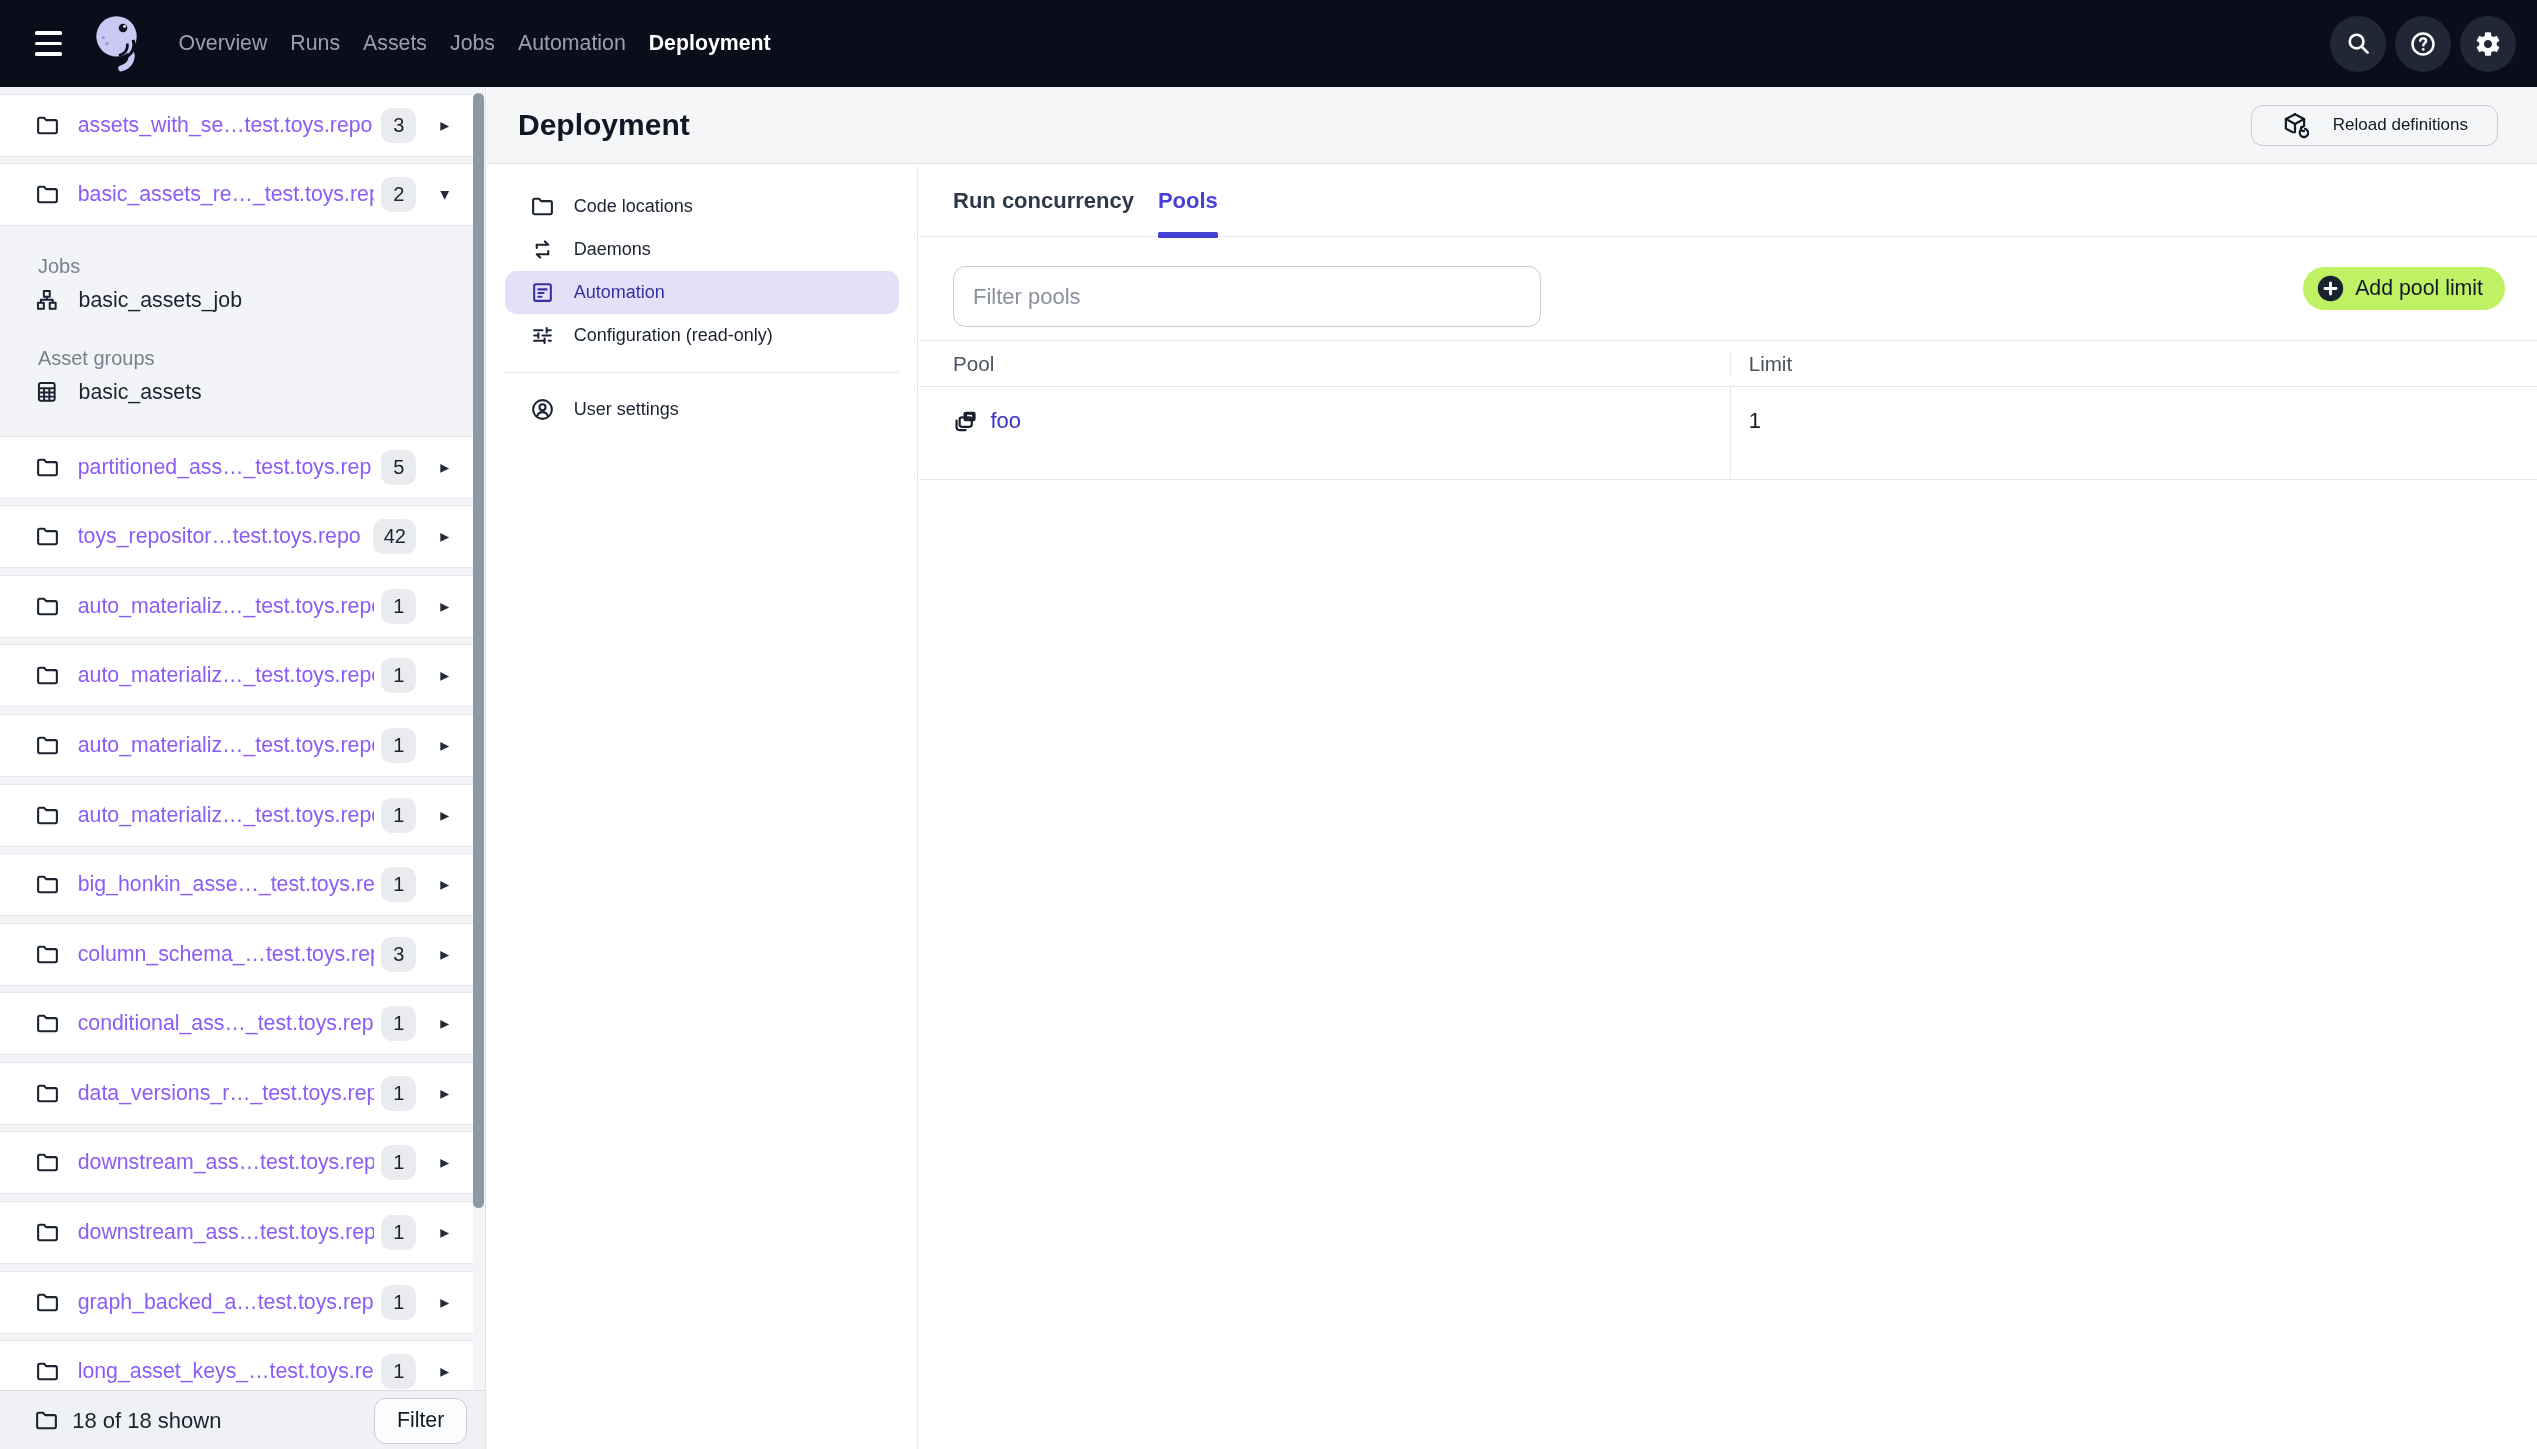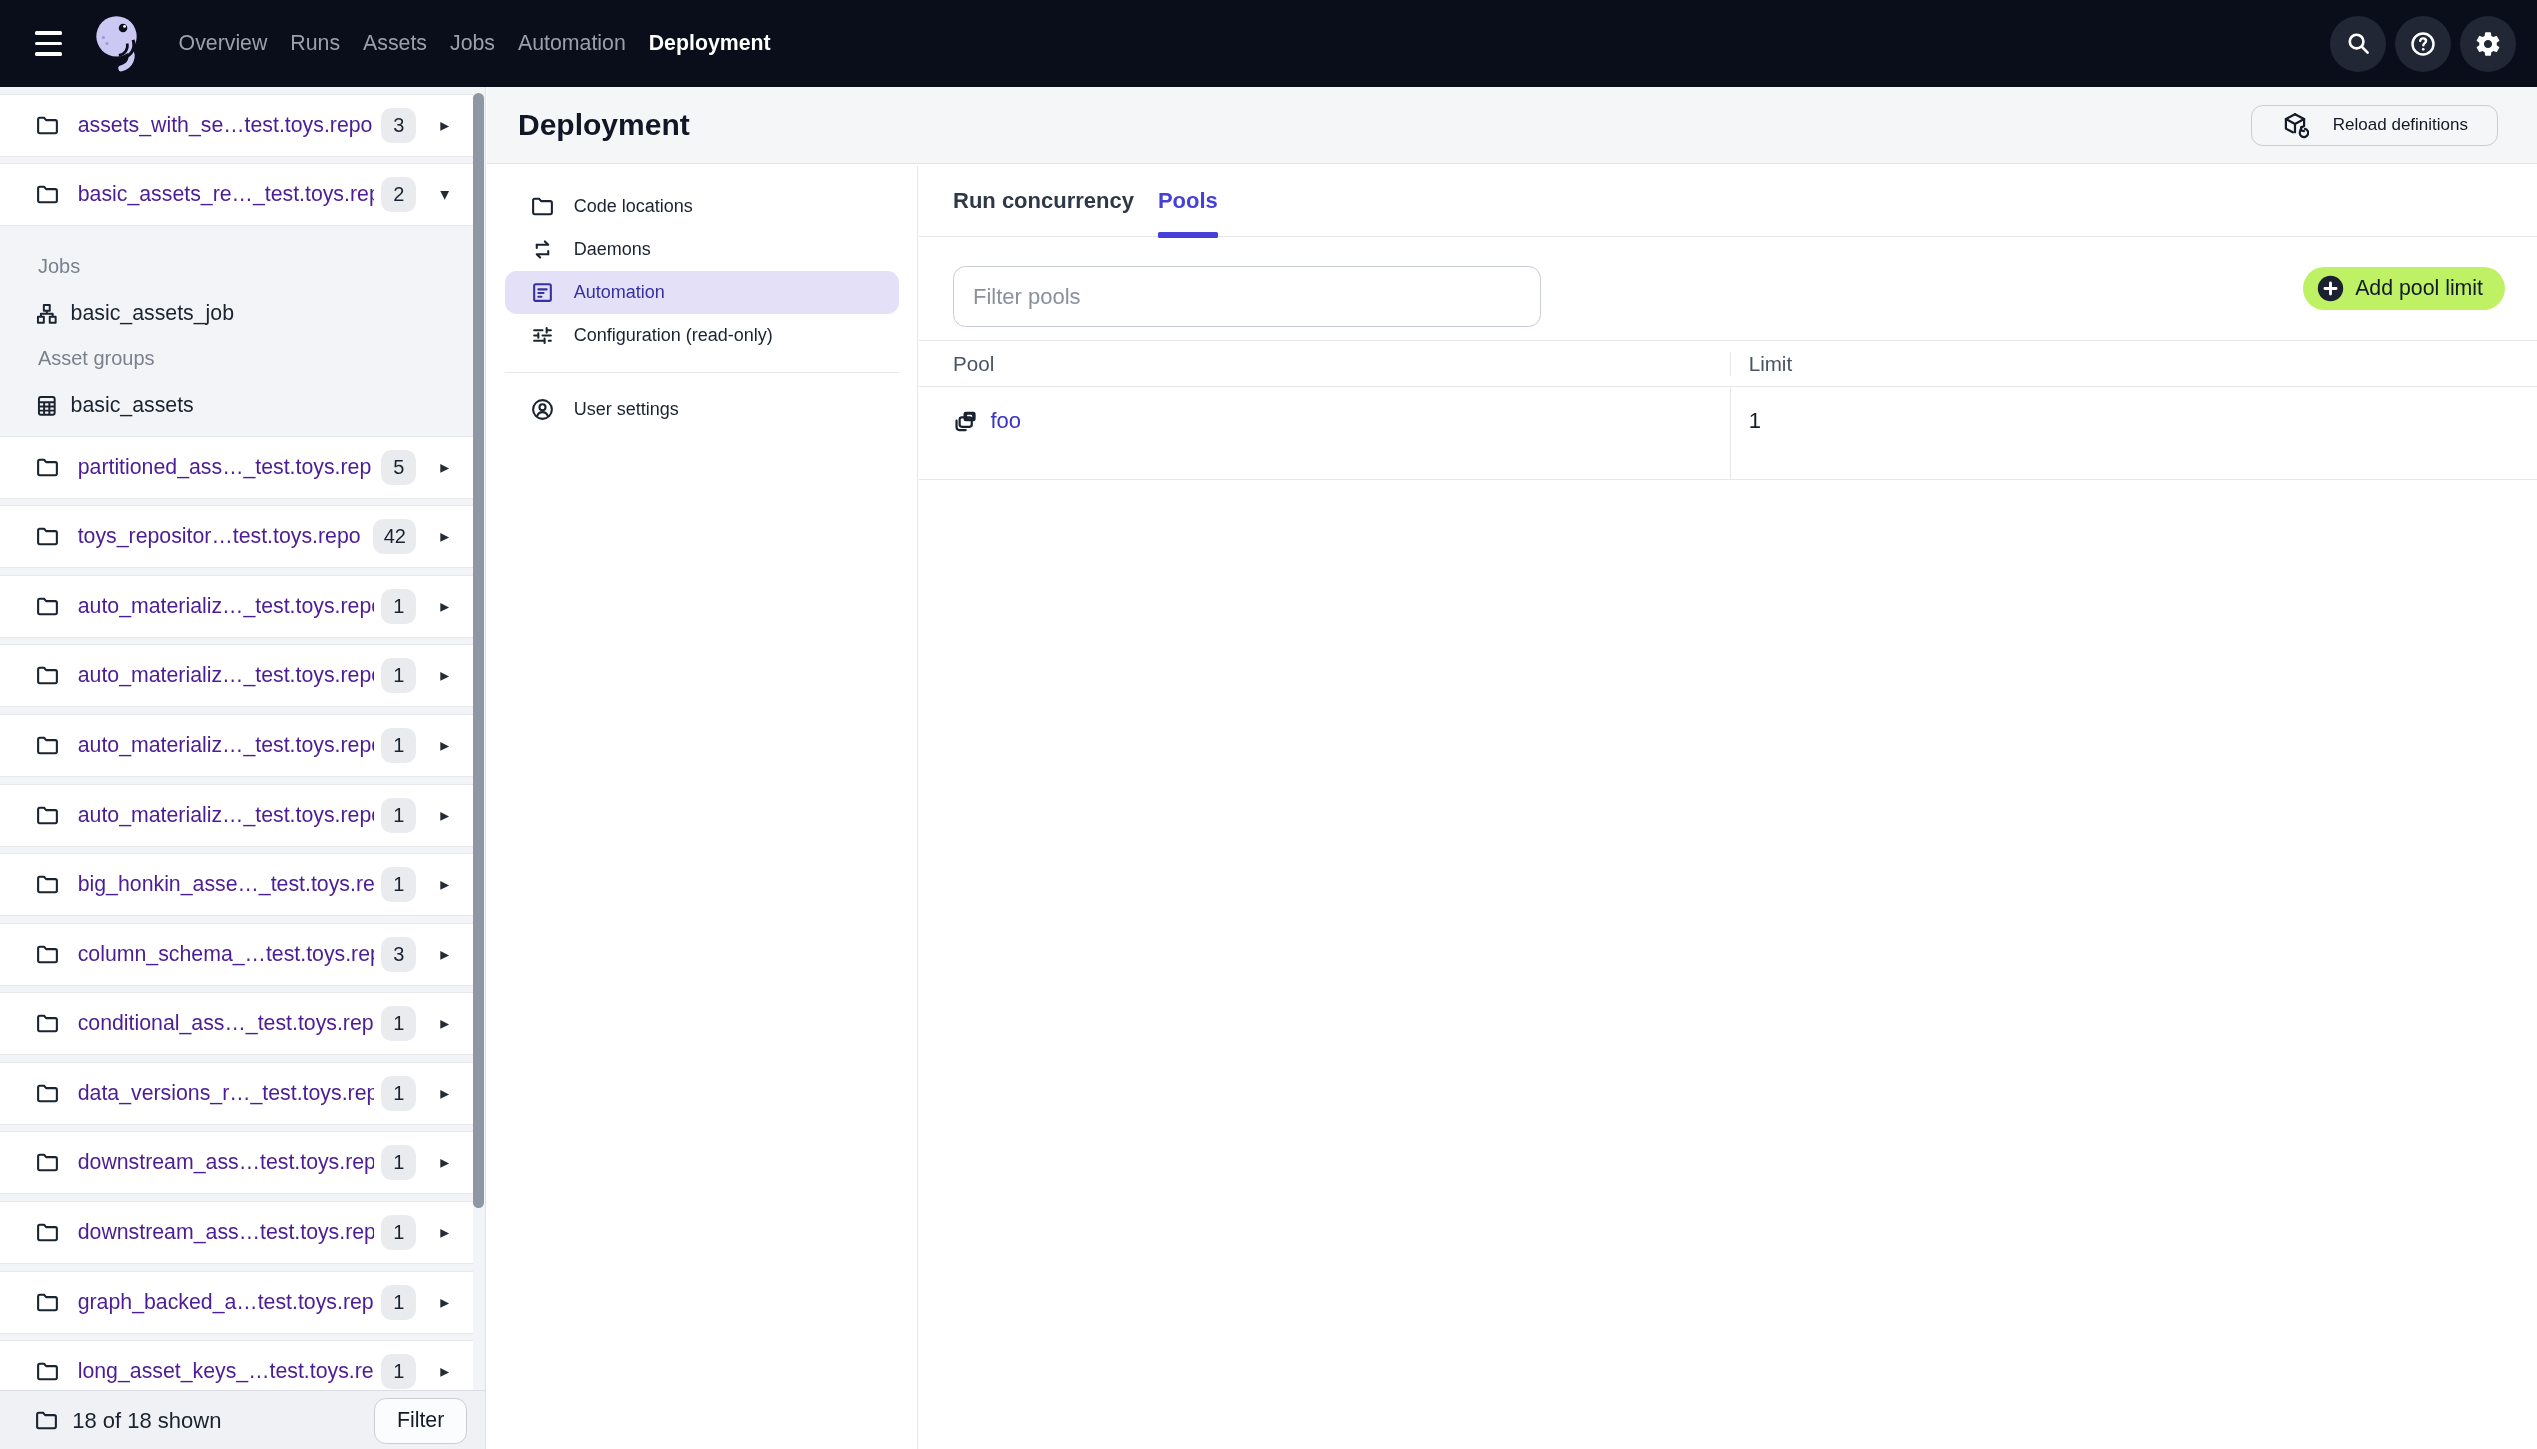--- a/index.html
+++ b/index.html
@@ -29,28 +29,28 @@
                 gap:24px; padding:0 29px; border:1.5px solid #C7CCD4; border-radius:11.8px; background:transparent;
                 font-size:17px; color:#121A26; cursor:pointer; font-family:inherit; }
 
   
   .sidebar { position:absolute; left:0; top:87px; width:486px; bottom:0; background:#F3F4F7;
              border-right:1.5px solid #DFE2E7; overflow:hidden; }
   .rows { padding-top:6.6px; }
   .srow { height:63px; background:#ffffff; border-top:1.5px solid #E6E8EC; border-bottom:1.5px solid #E6E8EC;
           margin:0 11.8px 6.6px 0; display:flex; align-items:center; padding-left:35px; cursor:pointer; }
   .srow .ficon { flex:0 0 auto; }
-  .srow .lbl { font-size:21.3px; color:#4c1d95; margin-left:17.7px; white-space:nowrap; overflow:hidden;
+  .srow .lbl { font-size:21.3px; color:#8b5cf6; margin-left:17.7px; white-space:nowrap; overflow:hidden;
                flex:1 1 auto; min-width:0; }
   .badge { flex:0 0 auto; min-width:35px; height:35px; padding:0 10.3px; background:#E9EBEF; border-radius:10.3px;
            display:flex; align-items:center; justify-content:center; font-size:20px; color:#1A2330; margin-left:7.4px; }
   .chev { flex:0 0 auto; width:57px; text-align:center; font-size:17.7px; color:#232B36; }
   .expanded-block { padding:16px 0 17.7px 35px; }
   .sec-label { font-size:20px; color:#78818D; margin:5.9px 0 10.3px 2.9px; }
-  .sec-item { display:flex; align-items:flex-end; gap:12px; height:38px; font-size:21.3px; color:#1A2330; cursor:pointer; }
+  .sec-item { display:flex; align-items:flex-start; gap:20px; height:38px; font-size:21.3px; color:#1A2330; cursor:pointer; }
   .sec-item + .sec-label { margin-top:20.6px; }
   .sb-scrollthumb { position:absolute; right:1.5px; top:5.9px; width:11px; height:1115px; border-radius:5.9px;
                     background:#8E97A4; cursor:pointer; }
   .sb-footer { position:absolute; left:0; right:0; bottom:0; height:60px; background:#EFF1F4;
                border-top:1.5px solid #D9DCE2; display:flex; align-items:center; padding:0 17.7px 0 34px; z-index:2; }
   .sb-footer .summary { display:flex; align-items:center; gap:13.2px; font-size:22px; color:#1A2330; }
   .filter-btn { margin-left:auto; height:46px; padding:0 22px; border:1.5px solid #C8CDD5; border-radius:11.8px;
                 background:#FBFCFD; font-size:21.3px; color:#121A26; cursor:pointer; font-family:inherit; }
 
   

